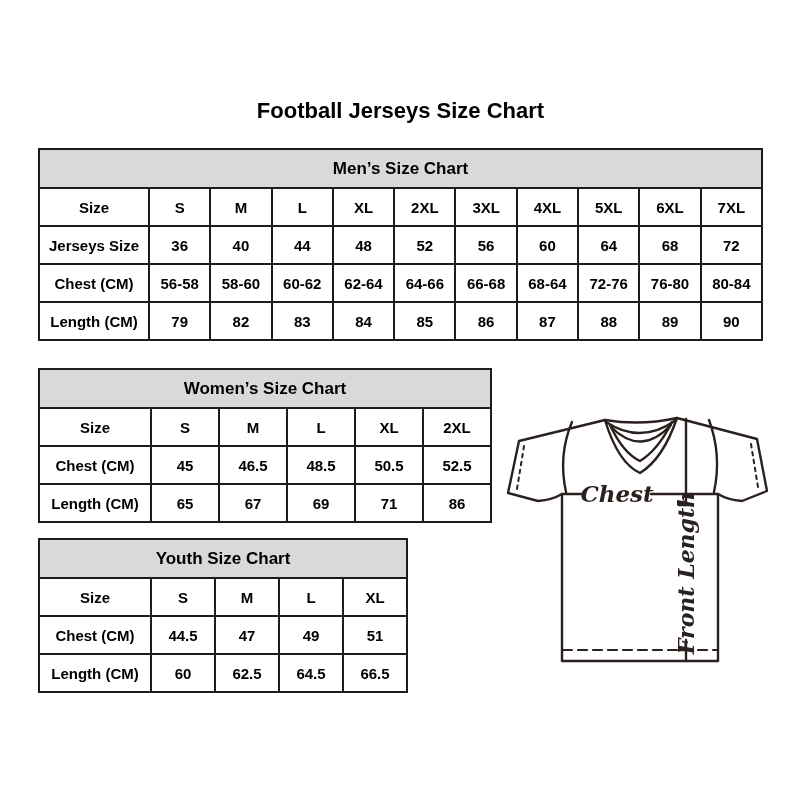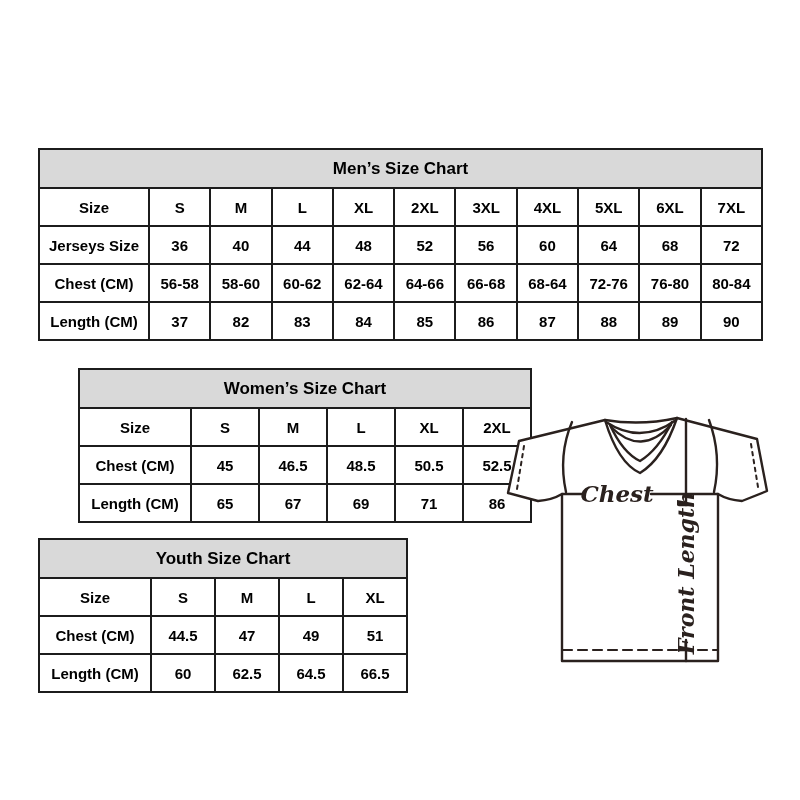--- a/index.html
+++ b/index.html
@@ -21,37 +21,38 @@
     text-align:center; vertical-align:middle;
     font-weight:bold; color:#000; padding:0;
     height:36px; font-size:15px;
     overflow:hidden; white-space:nowrap;
   }
   table.size-table th.table-caption {
     background:var(--table-header-bg, #d9d9d9);
     font-size:17px; height:37px;
   }
   #men-table   { left:38px; top:148px; width:725px;border-radius:26px; }
-  #women-table { left:38px; top:368px; width:454px;margin-left:40px; }
+  #women-table { left:38px; top:368px; width:454px; }
   #youth-table { left:38px; top:538px; width:370px; }
   #men-table col.label-col   { width:110px; }
   #women-table col.label-col { width:112px; }
   #youth-table col.label-col { width:112px; }
   .jersey-wrap { position:absolute; left:505px; top:403px; width:265px; height:290px; }
   .jersey-wrap svg { display:block; width:100%; height:100%; }
   .diagram-label {
     font-family:"DejaVu Serif", serif; font-style:italic; font-weight:bold;
     fill:var(--diagram-stroke, #2a211e);
   }
 </style>
 </head>
 <body>
 
 <div class="page">
 
+  <div class="page-title">Football Jerseys Size Chart</div>
 
   <table class="size-table" id="men-table">
     <colgroup>
       <col class="label-col">
         <col>
         <col>
         <col>
         <col>
         <col>
         <col>
@@ -98,21 +99,21 @@
       <td>62-64</td>
       <td>64-66</td>
       <td>66-68</td>
       <td>68-64</td>
       <td>72-76</td>
       <td>76-80</td>
       <td>80-84</td>
     </tr>
     <tr>
       <td>Length (CM)</td>
-      <td>37</td>
+      <td>79</td>
       <td>82</td>
       <td>83</td>
       <td>84</td>
       <td>85</td>
       <td>86</td>
       <td>87</td>
       <td>88</td>
       <td>89</td>
       <td>90</td>
     </tr>

